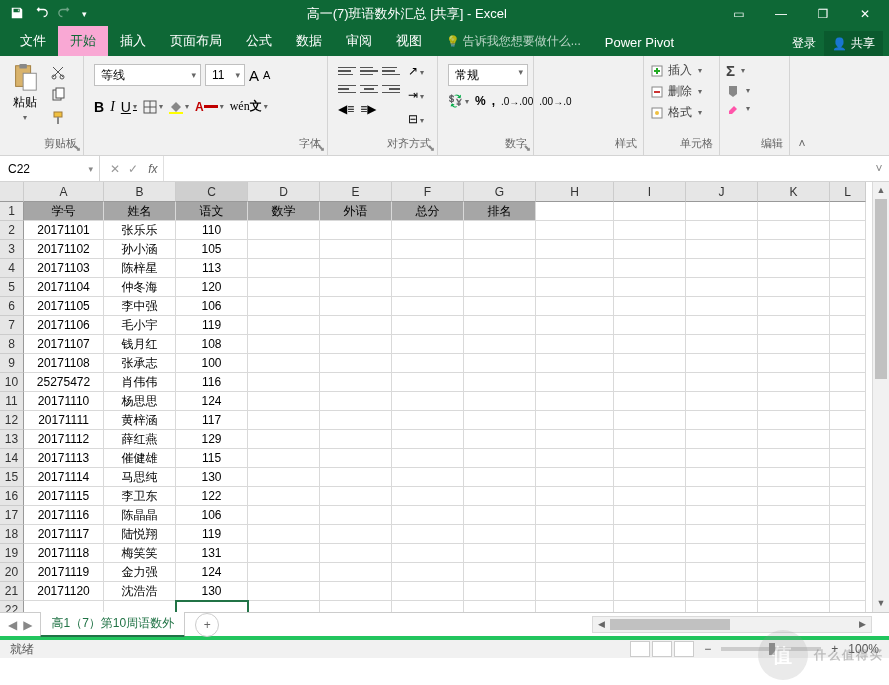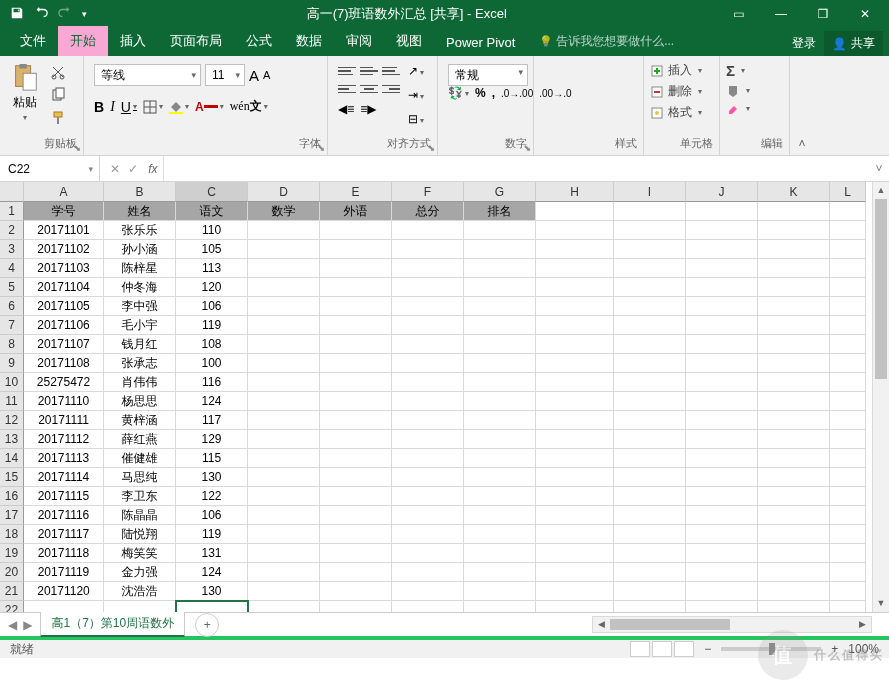--- a/index.html
+++ b/index.html
@@ -107,22 +107,22 @@
 
 <div class="tabs">
   <div class="tab">文件</div>
   <div class="tab active">开始</div>
   <div class="tab">插入</div>
   <div class="tab">页面布局</div>
   <div class="tab">公式</div>
   <div class="tab">数据</div>
   <div class="tab">审阅</div>
   <div class="tab">视图</div>
+  <div class="tab" style="opacity:.7;font-size:11px">💡 <span>告诉我您想要做什么...</span></div>
   <div class="tab">Power Pivot</div>
-  <div class="tab" style="opacity:.7;font-size:11px">💡 <span>告诉我您想要做什么...</span></div>
   <div class="tabs-right">
     <span>登录</span>
     <span class="share-btn">
         <span>👤</span>
         <span>共享</span>
       </span>
   </div>
 </div>
 
 <div class="ribbon">
@@ -240,21 +240,21 @@
         <span class="dd">↗</span>
         <span class="dd">⇥</span>
         <span class="dd">⊟</span>
       </div>
     </div>
     <div class="rgroup-label">对齐方式</div>
     <span class="launcher">⬊</span>
   </div>
 
   <div class="rgroup" style="width:96px">
-    <div style="padding:4px;display:flex;flex-direction:column;">
+    <div style="padding:4px;display:flex;flex-direction:column;gap:8px">
       <div class="num-sel"><span>常规</span></div>
       <div class="rowicons">
         <span class="dd">💱</span>
         <span>
             <b>%</b>
           </span>
         <span>
             <b>,</b>
           </span>
         <span style="font-size:10px">.0→.00</span>

